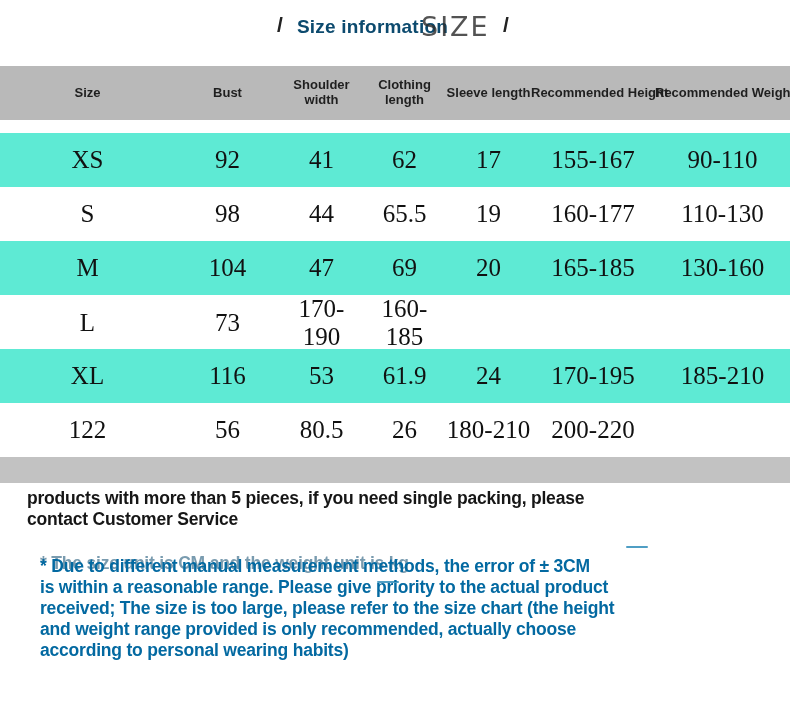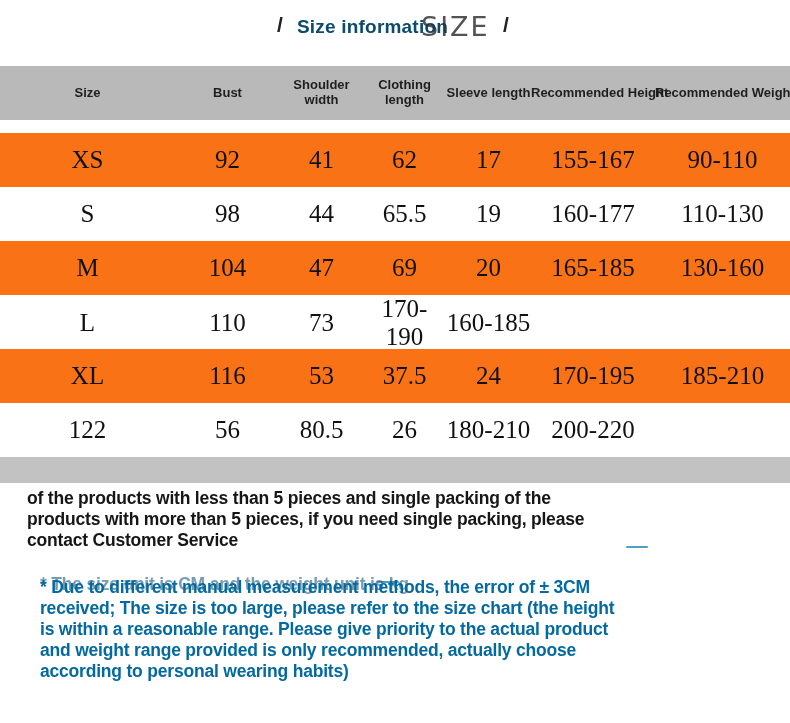--- a/index.html
+++ b/index.html
@@ -15,21 +15,21 @@
   .title-ghost { position:absolute; left:421px; top:11px; font:400 27px "DejaVu Sans", sans-serif; color:#2e2e2e; letter-spacing:2px; opacity:0.82; }
 
   
   .trow { display:grid; grid-template-columns:175px 105px 83px 83px 85px 124px 135px; align-items:center; width:790px; height:54px; }
   .cell { text-align:center; }
   .header-row { background:#b9b9b9; font:700 13px "Liberation Sans", sans-serif; color:#1f1f1f; }
   .header-row .cell { line-height:1.15; }
   .nowrap { white-space:nowrap; overflow:visible; }
   .gap { height:13px; background:#ffffff; }
   .data-row { font:400 25px "Liberation Serif", serif; color:#111; }
-  .row-gray { background:#f97316; }
+  .row-gray { background:#5eead4; }
   .row-white { background:#ffffff; }
   .bottom-strip { height:26px; background:#c2c2c2; margin-top:0; }
 
   
   .note1 { margin:5px 0 0 27px; width:660px; font:700 17.5px "Liberation Sans", sans-serif; color:#161616; line-height:21px; letter-spacing:-0.2px; position:relative; }
   .dash { position:absolute; height:2px; width:22px; background:#4f9ec4; border-radius:1px; }
   .dash-1 { left:599px; top:58px; }
   .dash-2 { left:350px; top:93px; }
   .note2-wrap { position:relative; margin:26px 0 0 40px; width:660px; }
   .note2-ghost { position:absolute; left:0; top:-3px; white-space:nowrap; font:700 17.5px "Liberation Sans", sans-serif; color:#0c4a6e; opacity:0.55; letter-spacing:-0.2px; }
@@ -83,58 +83,56 @@
     <div class="cell">104</div>
     <div class="cell">47</div>
     <div class="cell">69</div>
     <div class="cell">20</div>
     <div class="cell">165-185</div>
     <div class="cell">130-160</div>
   </div>
 
   <div class="trow data-row row-white">
     <div class="cell">L</div>
-    <div class="cell">110</div>
     <div class="cell">73</div>
     <div class="cell">170-190</div>
     <div class="cell">160-185</div>
   </div>
 
   <div class="trow data-row row-gray">
     <div class="cell">XL</div>
     <div class="cell">116</div>
     <div class="cell">53</div>
-    <div class="cell">37.5</div>
+    <div class="cell">61.9</div>
     <div class="cell">24</div>
     <div class="cell">170-195</div>
     <div class="cell">185-210</div>
   </div>
 
   <div class="trow data-row row-white">
     <div class="cell">122</div>
     <div class="cell">56</div>
     <div class="cell">80.5</div>
     <div class="cell">26</div>
     <div class="cell">180-210</div>
     <div class="cell">200-220</div>
   </div>
 
   <div class="bottom-strip"></div>
 </div>
 
 <div class="note1">
-  <div>of the products with less than 5 pieces and single packing of the</div>
   <div>products with more than 5 pieces, if you need single packing, please</div>
   <div>contact Customer Service</div>
   <div class="dash dash-1"></div>
   <div class="dash dash-2"></div>
 </div>
 
 <div class="note2-wrap">
   <div class="note2-ghost">* The size unit is CM and the weight unit is kg</div>
   <div class="note2">
     <div>* Due to different manual measurement methods, the error of ± 3CM</div>
+    <div>is within a reasonable range. Please give priority to the actual product</div>
     <div>received; The size is too large, please refer to the size chart (the height</div>
-    <div>is within a reasonable range. Please give priority to the actual product</div>
     <div>and weight range provided is only recommended, actually choose</div>
     <div>according to personal wearing habits)</div>
   </div>
 </div>
 
 </body></html>

